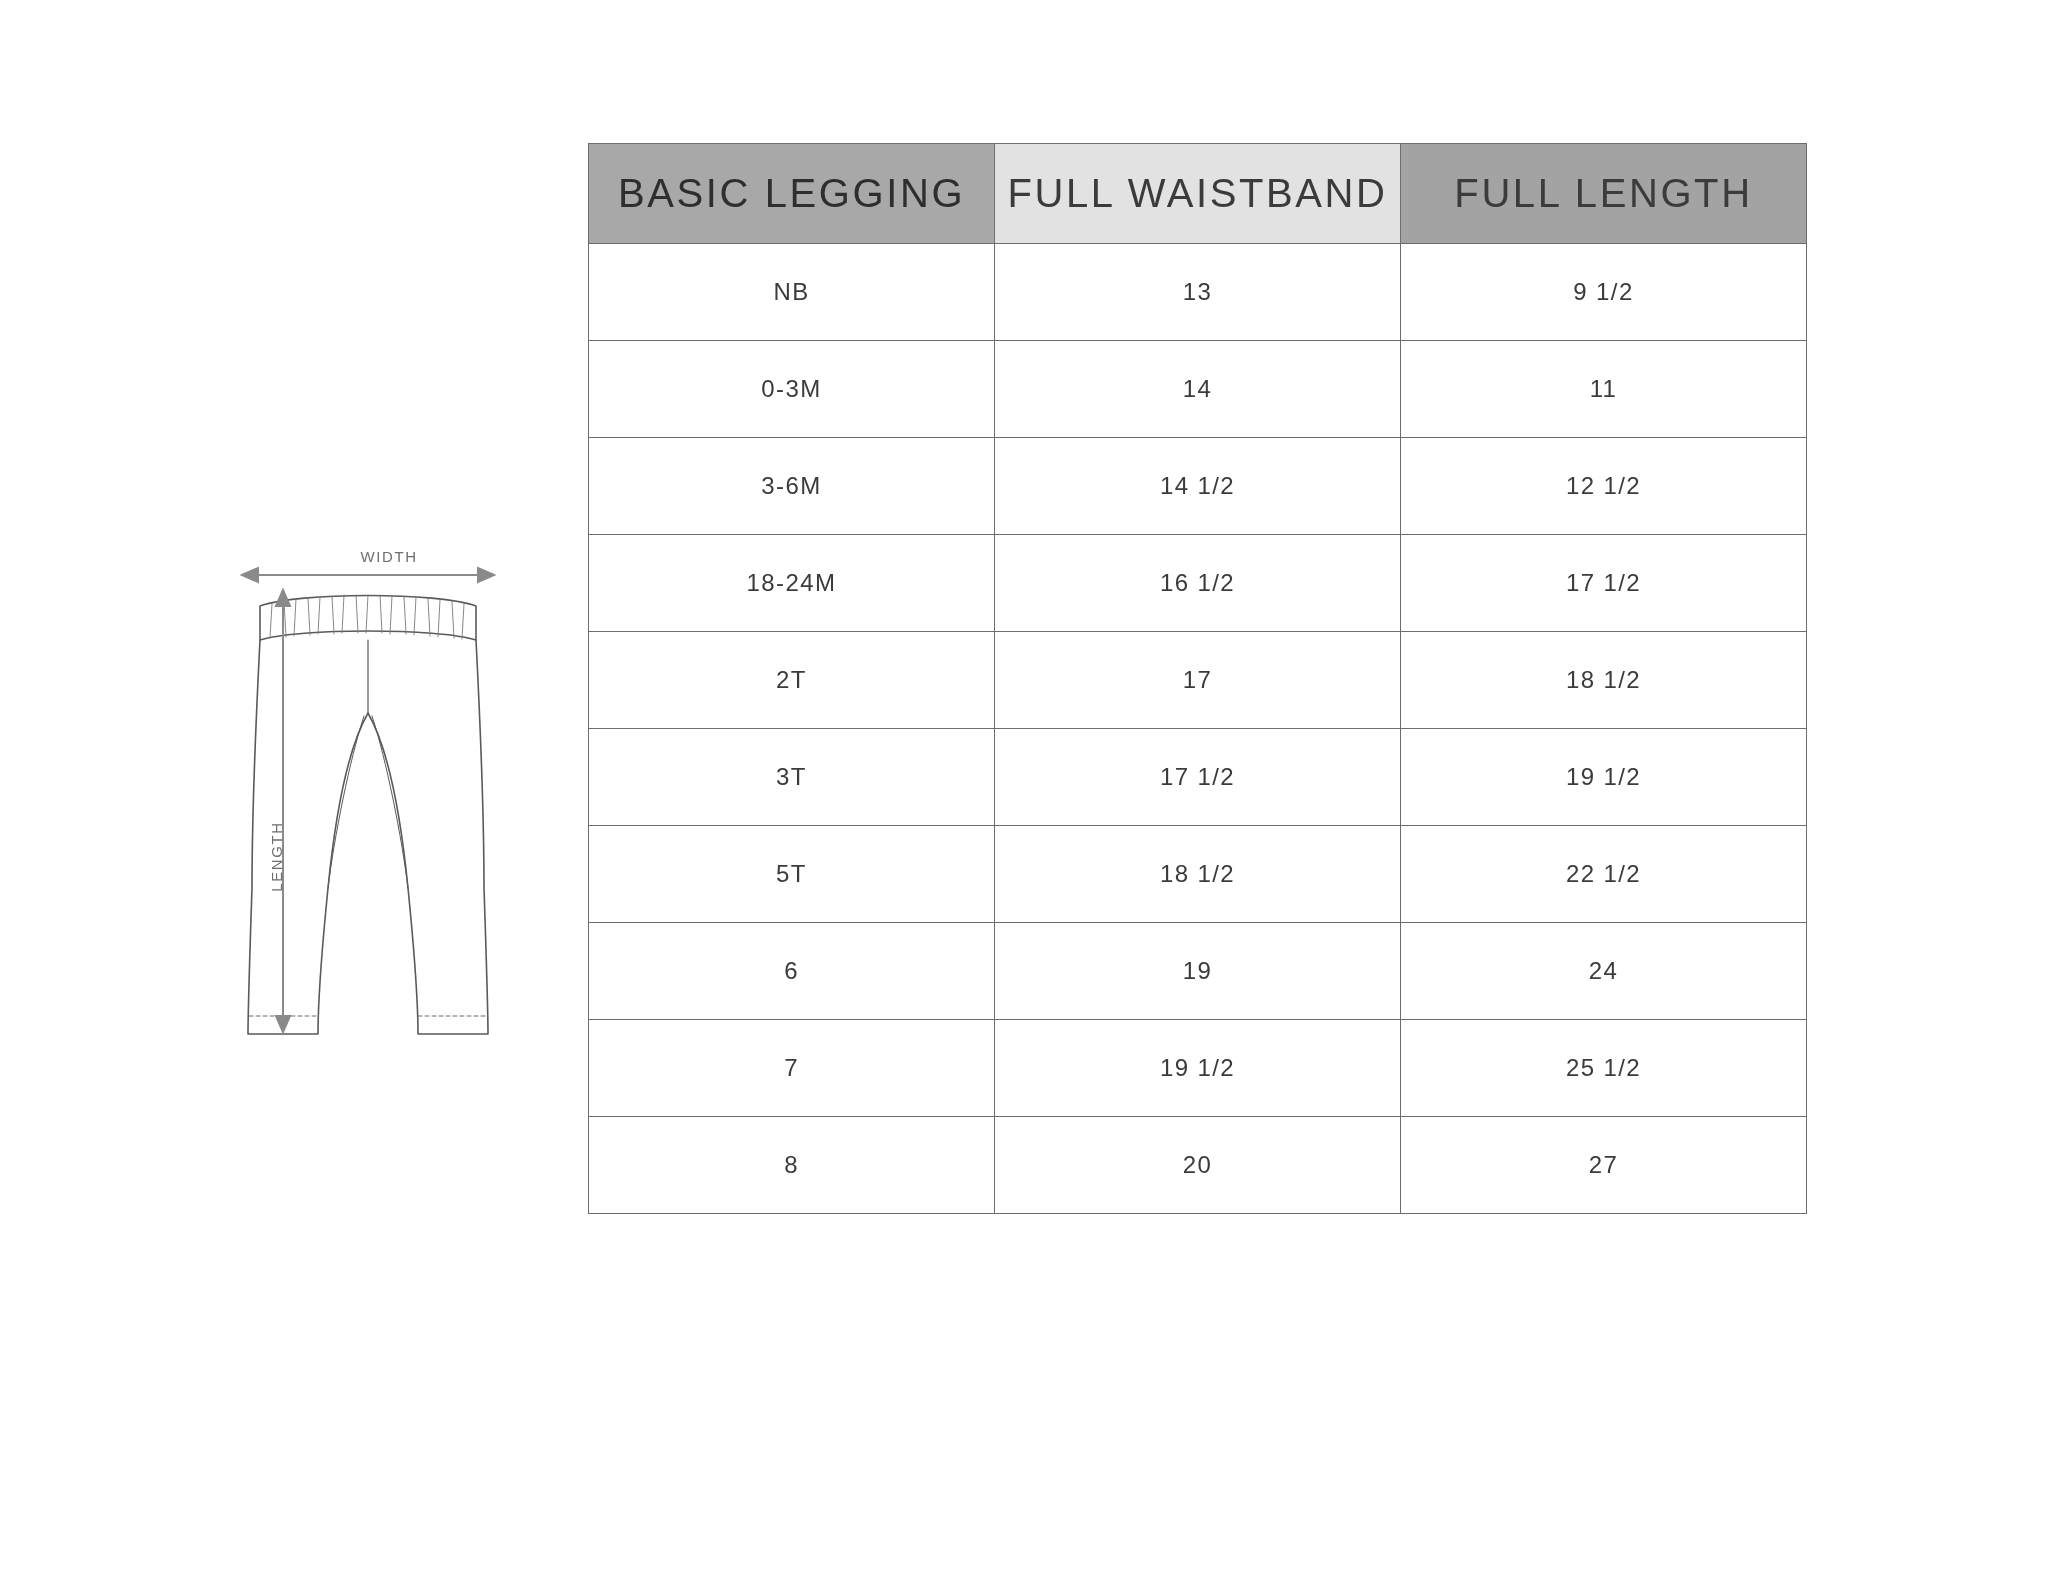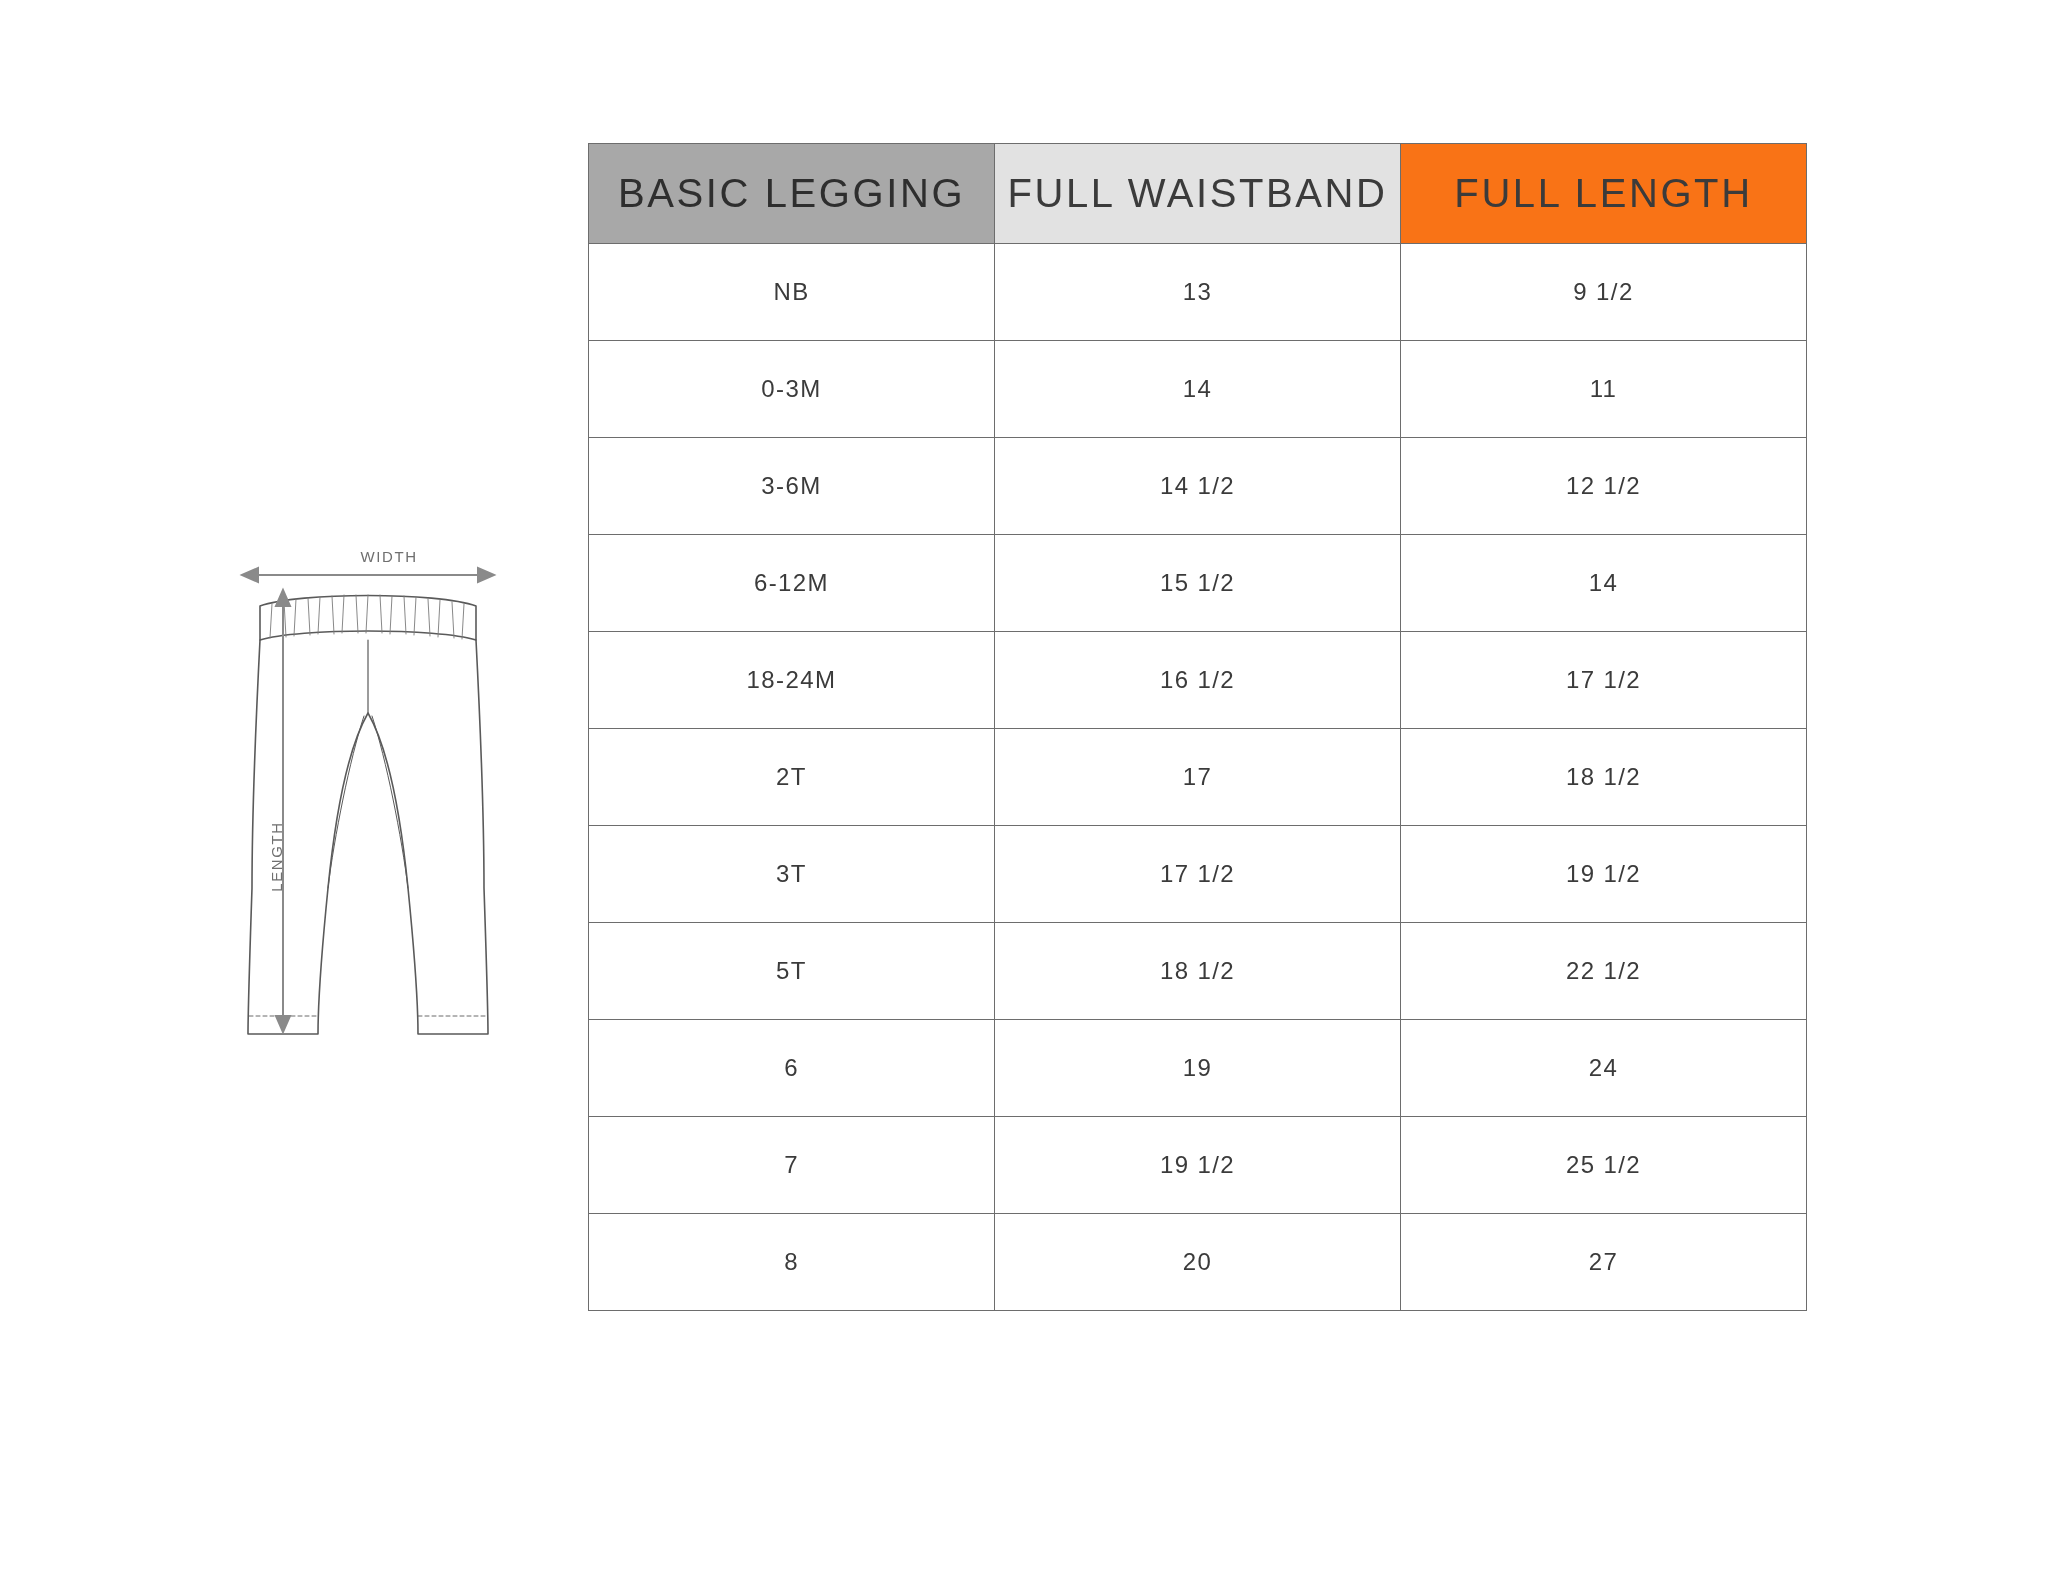--- a/index.html
+++ b/index.html
@@ -79,21 +79,21 @@
   .size-table th.col-a {
     background: #a8a8a8;
     width: 403px;
     color: #2e2e2e;
   }
   .size-table th.col-b {
     background: #e2e2e2;
     width: 403px;
   }
   .size-table th.col-c {
-    background: #f97316;
+    background: #a3a3a3;
     width: 403px;
   }
   .size-table td {
     height: 94px;
     font-size: 24px;
     letter-spacing: 1.4px;
     color: #3b3b3b;
     background: #ffffff;
   }
 </style>
@@ -174,25 +174,20 @@
         <td>0-3M</td>
         <td>14</td>
         <td>11</td>
       </tr>
       <tr>
         <td>3-6M</td>
         <td>14 1/2</td>
         <td>12 1/2</td>
       </tr>
       <tr>
-        <td>6-12M</td>
-        <td>15 1/2</td>
-        <td>14</td>
-      </tr>
-      <tr>
         <td>18-24M</td>
         <td>16 1/2</td>
         <td>17 1/2</td>
       </tr>
       <tr>
         <td>2T</td>
         <td>17</td>
         <td>18 1/2</td>
       </tr>
       <tr>

